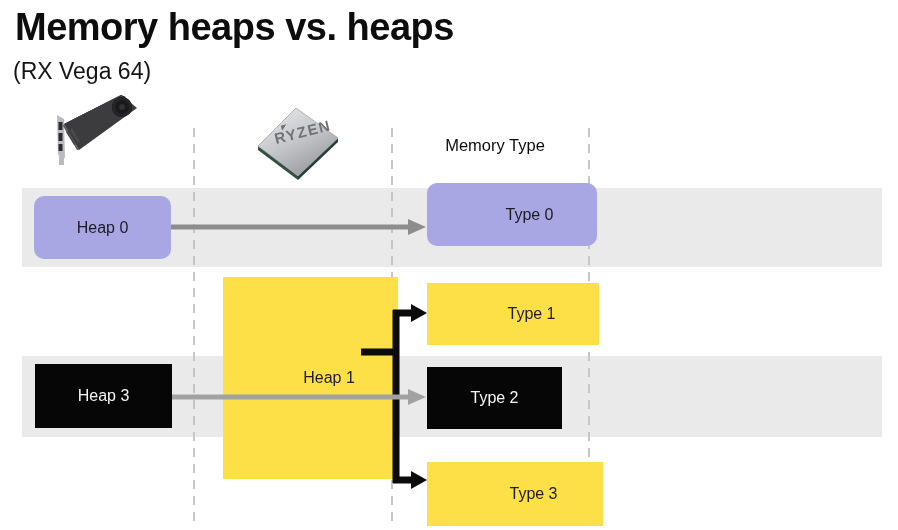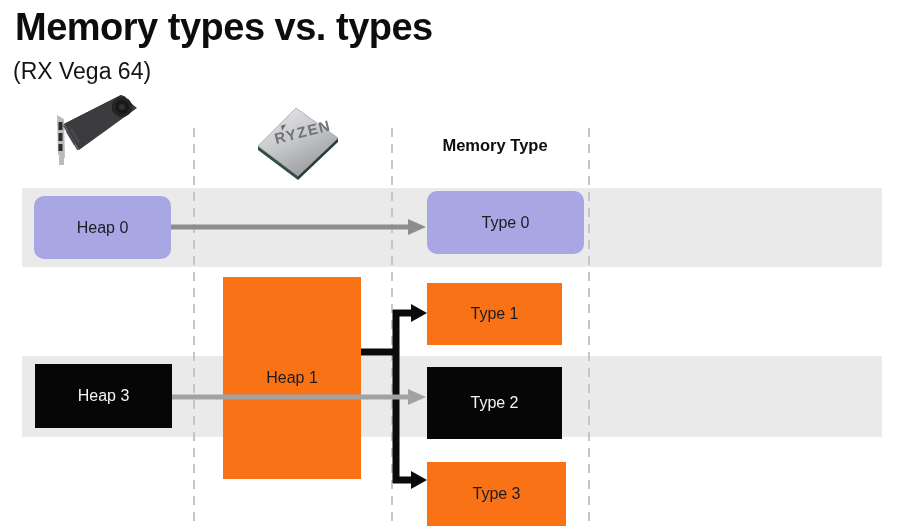--- a/index.html
+++ b/index.html
@@ -3,48 +3,48 @@
 <meta charset="utf-8">
 <style>
   html,body{margin:0;padding:0;background:#ffffff;}
   #canvas{
     position:relative;width:898px;height:530px;background:#ffffff;overflow:hidden;
     font-family:"Liberation Sans","DejaVu Sans",sans-serif;color:#111111;
   }
   .abs{position:absolute;}
   #title{left:15px;top:6px;font-size:38px;font-weight:bold;letter-spacing:-0.5px;color:#0d0d0d;white-space:nowrap;}
   #subtitle{left:13px;top:58px;font-size:23px;color:#141414;white-space:nowrap;}
-  #col-header{left:412px;top:136px;width:166px;text-align:center;font-size:16.5px;font-weight:bold;color:#0d0d0d;}
+  #col-header{left:412px;top:136px;width:166px;text-align:center;font-size:16.5px;font-weight:normal;color:#0d0d0d;}
   .band{left:22px;width:860px;background:#eaeaea;}
   #band-top{top:188px;height:79px;}
   #band-bottom{top:356px;height:81px;}
   .vdash{top:128px;height:393px;width:2px;
     background:repeating-linear-gradient(to bottom,#c6c6c6 0 9px,transparent 9px 16px);}
   #vdash-1{left:193px;} #vdash-2{left:391px;} #vdash-3{left:588px;}
   .box{display:flex;align-items:center;justify-content:center;font-size:16px;color:#1c1c22;}
   .purple{background:#a9a6e4;border-radius:10px;}
-  .green{background:#f97316;}
+  .green{background:#fde047;padding-left:37px;}
   .black{background:#060606;color:#f4f4f4;}
   #heap-0{left:34px;top:196px;width:137px;height:63px;}
-  #type-0{left:427px;top:191px;width:157px;height:63px;}
+  #type-0{left:427px;top:183px;width:135px;height:63px;padding-left:35px;}
   #heap-1{left:223px;top:277px;width:138px;height:202px;}
   #type-1{left:427px;top:283px;width:135px;height:62px;}
   #heap-2{left:35px;top:364px;width:137px;height:64px;}
-  #type-2{left:427px;top:367px;width:135px;height:72px;}
+  #type-2{left:427px;top:367px;width:135px;height:62px;}
   #type-3{left:427px;top:462px;width:139px;height:64px;}
   #arrow-layer{left:0;top:0;pointer-events:none;}
   #gpu-icon{left:44px;top:86px;}
   #cpu-icon{left:248px;top:96px;}
 </style>
 </head>
 <body>
 
 <div id="canvas">
 
-  <div id="title" class="abs">Memory types vs. types</div>
+  <div id="title" class="abs">Memory heaps vs. heaps</div>
   <div id="subtitle" class="abs">(RX Vega 64)</div>
 
   <svg id="gpu-icon" class="abs" width="100" height="86" viewBox="0 0 100 86">
     <polygon points="13,29 20,33 21,72 14,69" fill="#b9bbbe"></polygon>
     <rect x="15" y="70" width="5" height="9" fill="#b9bbbe"></rect>
     <rect x="14.5" y="36" width="4" height="8" fill="#2c2c2e"></rect>
     <rect x="14.5" y="47" width="4" height="8" fill="#2c2c2e"></rect>
     <rect x="14.5" y="58" width="4" height="7" fill="#2c2c2e"></rect>
     <polygon points="20,38 77,9 82,11 25,41" fill="#222224"></polygon>
     <polygon points="30,33 58,19 60,22 32,36" fill="#6e2f2c"></polygon>

